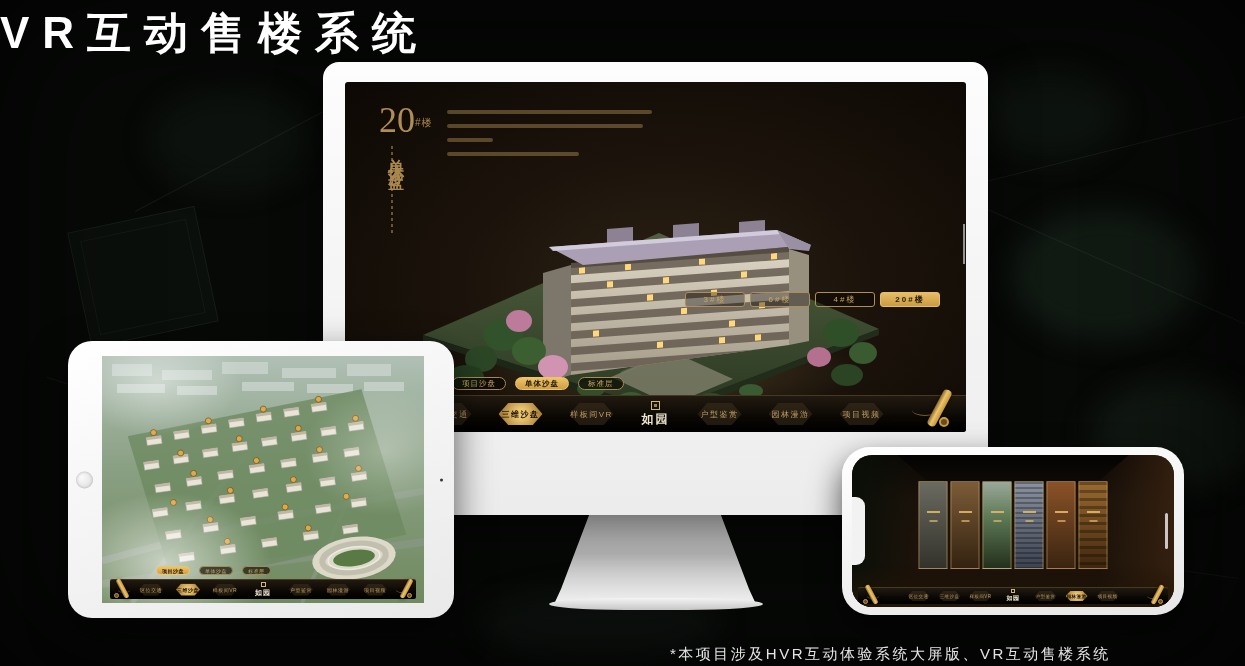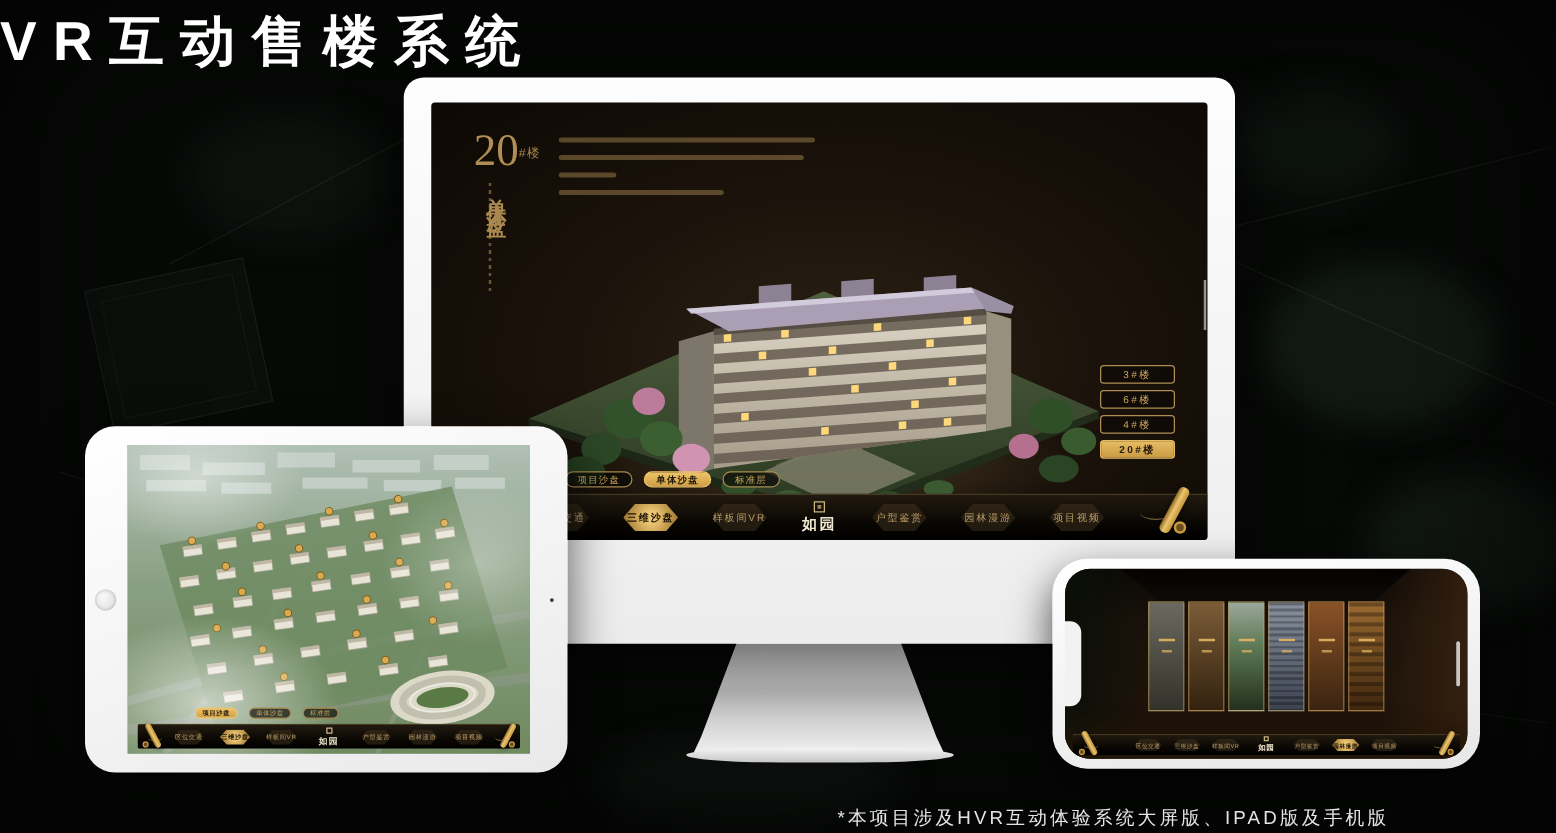--- a/index.html
+++ b/index.html
@@ -47,21 +47,21 @@
   .sh-number { font-family:"Liberation Serif", serif; font-size:36px; line-height:1; color:#b08d55; }
   .sh-unit { font-size:10px; color:#a9874f; vertical-align:super; letter-spacing:1px; }
   .sh-vertical { writing-mode:vertical-rl; font-size:16px; letter-spacing:5px; color:#a9874f; margin-top:8px; margin-left:6px; font-weight:bold; }
   .sh-engbar { position:absolute; left:46px; top:64px; width:2px; height:90px; background:repeating-linear-gradient(180deg, rgba(176,141,85,.55) 0 3px, transparent 3px 6px); }
 
   
   .desc-lines { position:absolute; left:102px; top:28px; }
   .desc-lines .dl { height:4px; background:rgba(176,141,85,.45); border-radius:2px; margin-bottom:10px; }
 
   
-  .bbtn-col { position:absolute; right:26px; top:210px; display:flex; flex-direction:column; gap:5px; }
+  .bbtn-col { position:absolute; right:26px; top:210px; display:flex; flex-direction:row; gap:5px; }
   .bbtn { width:60px; height:15px; border:1px solid #b08d55; border-radius:3px; background:rgba(0,0,0,.35);
     color:#cba65e; font-size:8px; letter-spacing:2px; display:flex; align-items:center; justify-content:center; cursor:pointer; }
   .bbtn.active { background:linear-gradient(180deg,#e7bd66,#c99a42); color:#241a0c; border-color:#e7bd66; font-weight:bold; }
 
   
   .subtabs { position:absolute; display:flex; gap:9px; }
   .monitor-screen .subtabs { left:107px; bottom:42px; }
   .tab { height:13px; padding:0 9px; border:1px solid #a98a50; border-radius:7px; background:rgba(8,6,3,.65);
     color:#cba65e; font-size:7.5px; letter-spacing:1px; display:flex; align-items:center; cursor:pointer; white-space:nowrap; }
   .tab.active { background:linear-gradient(180deg,#eec468,#cf9f45); color:#241a0c; font-weight:bold; border-color:#eec468; }
@@ -542,13 +542,13 @@
           <div class="swirl"></div>
           <div class="bar"></div>
           <div class="curl"></div>
         </div>
     </div>
     <div class="phone-home-indicator"></div>
   </div>
   <div class="phone-notch"></div>
 </div>
 
-<div class="footnote">*本项目涉及HVR互动体验系统大屏版、IPAD版及手机版</div>
+<div class="footnote">*本项目涉及HVR互动体验系统大屏版、VR互动售楼系统</div>
 
 </body></html>

